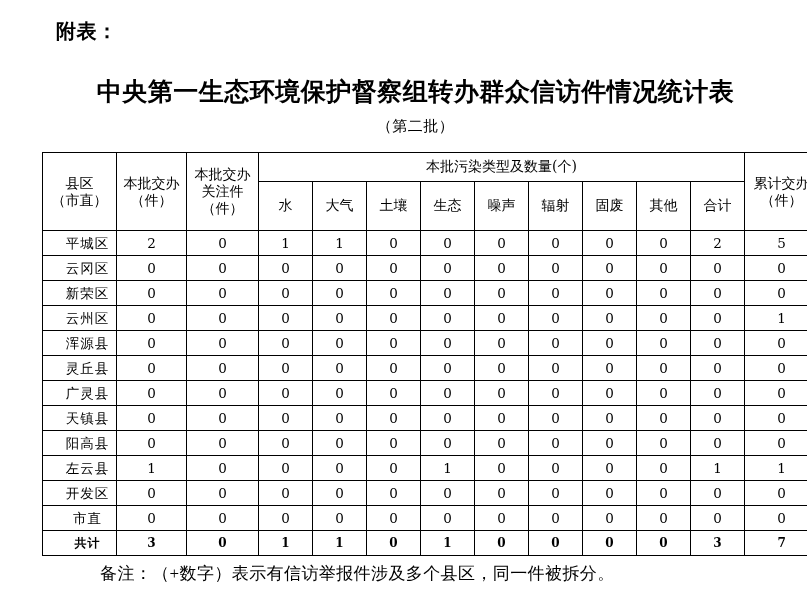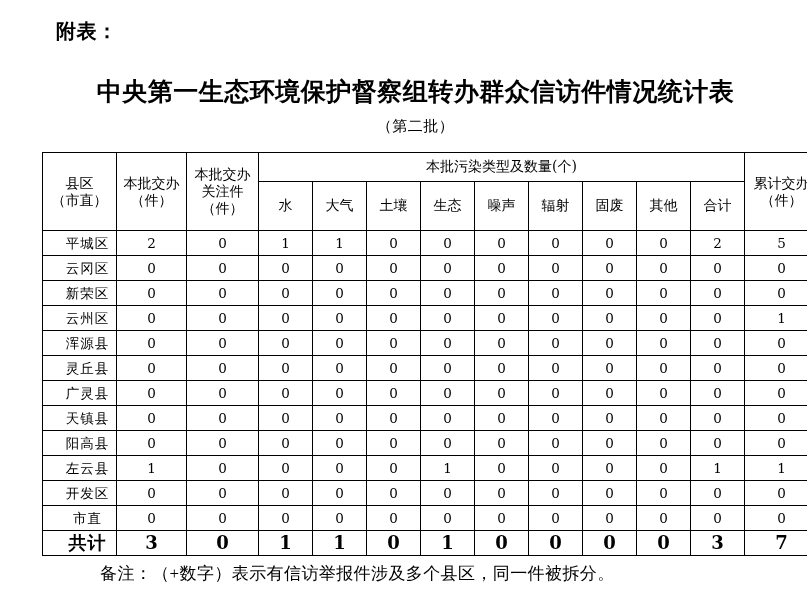--- a/index.html
+++ b/index.html
@@ -99,21 +99,21 @@
     line-height: 1.2;
   }
   tbody tr { height: 25px; }
   tbody td.region-cell {
     letter-spacing: 1px;
     font-size: 13.5px;
     padding-left: 16px;
   }
   tbody tr.total-row td {
     font-weight: bold;
-    font-size: 18px;
+    font-size: 12px;
   }
   tbody tr.total-row td.region-cell {
     font-weight: bold;
   }
 
   
   .footnote {
     position: absolute;
     left: 88px;
     top: 562px;

